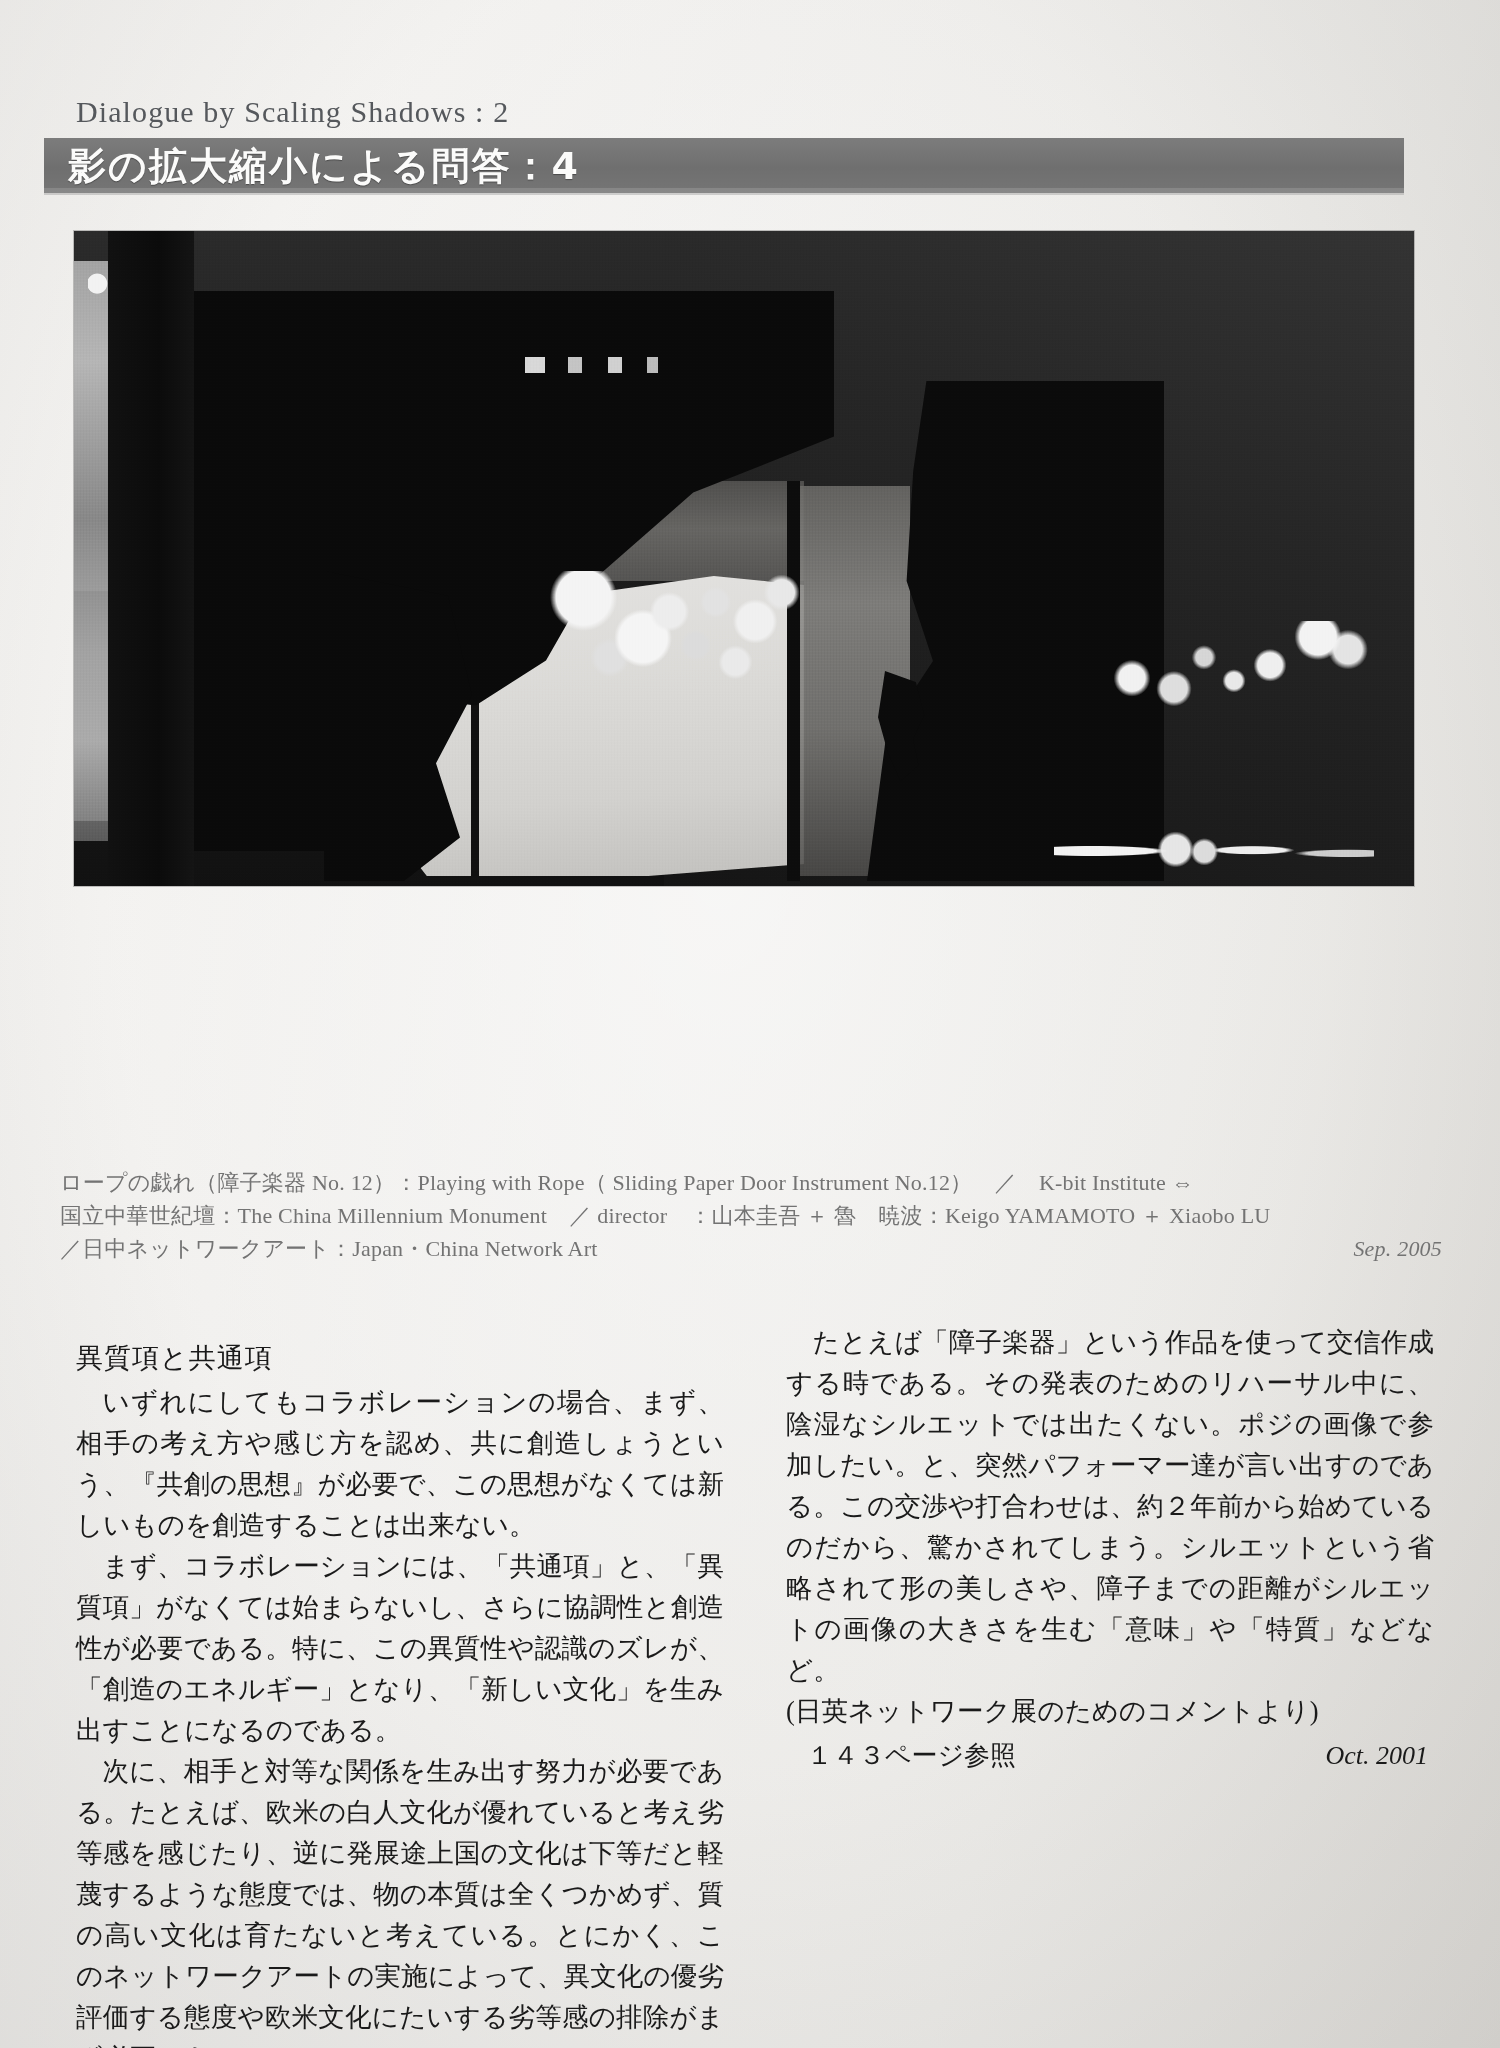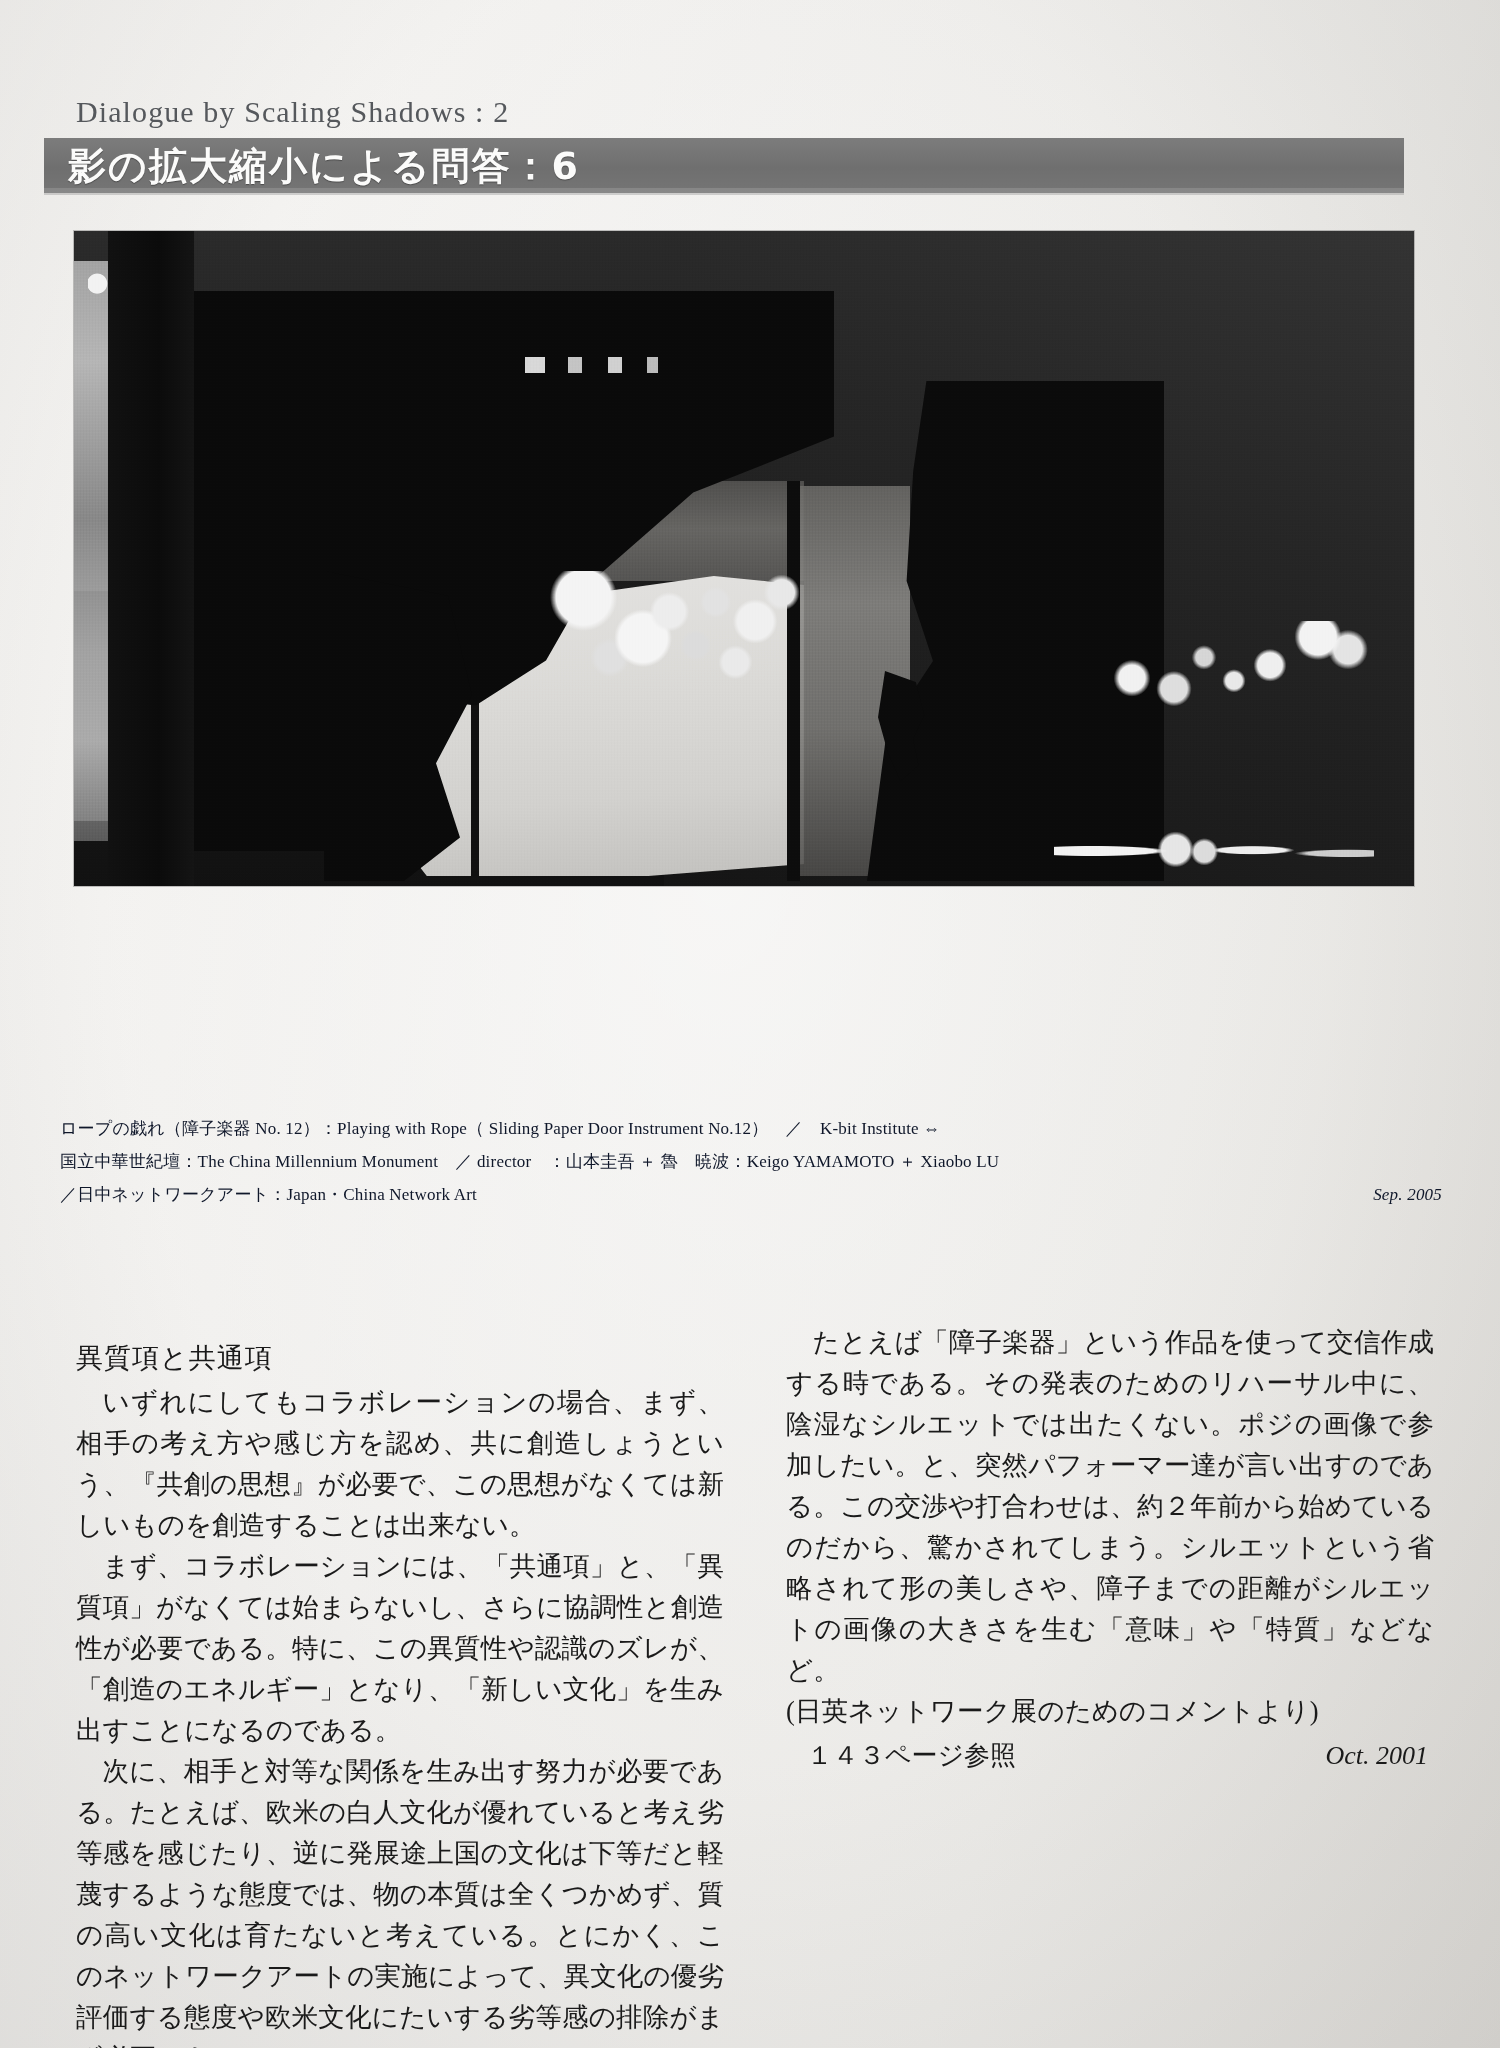--- a/index.html
+++ b/index.html
@@ -216,25 +216,25 @@
       repeating-linear-gradient(0deg, rgba(255,255,255,0.035) 0 1px, transparent 1px 3px),
       repeating-linear-gradient(90deg, rgba(0,0,0,0.05) 0 1px, transparent 1px 3px);
     mix-blend-mode: overlay;
     opacity: .6;
   }
 
   
   .caption {
     position: absolute;
     left: 60px;
-    top: 1112px;
+    top: 1166px;
     width: 1400px;
-    font-size: 17px;
+    font-size: 22px;
     line-height: 33px;
-    color: #0f172a;
+    color: #737373;
     letter-spacing: 0.2px;
   }
   .cap-line { display: block; white-space: nowrap; }
   .cap-line-3 {
     display: flex;
     justify-content: space-between;
     align-items: baseline;
     white-space: nowrap;
   }
   .cap-date { padding-right: 18px; font-style: italic; margin-left: 27px; }
@@ -278,21 +278,21 @@
   .footline .date { font-style: italic; padding-right: 6px; }
 </style>
 </head>
 <body>
 
 <div class="page">
 
   <div class="hdr-en">Dialogue by Scaling Shadows : 2</div>
   <div class="hdr-bar"></div>
   <div class="hdr-bar-shadow"></div>
-  <div class="hdr-ja">影の拡大縮小による問答：6</div>
+  <div class="hdr-ja">影の拡大縮小による問答：4</div>
 
   <div class="photo-wrap">
     <div class="ph ph-base"></div>
     <div class="ph ph-wall-r"></div>
     <div class="ph ph-left-col"></div>
     <div class="ph ph-left-col2"></div>
     <div class="ph ph-left-dots"></div>
     <div class="ph ph-pillar"></div>
     <div class="ph ph-band"></div>
     <div class="ph ph-shoji"></div>

